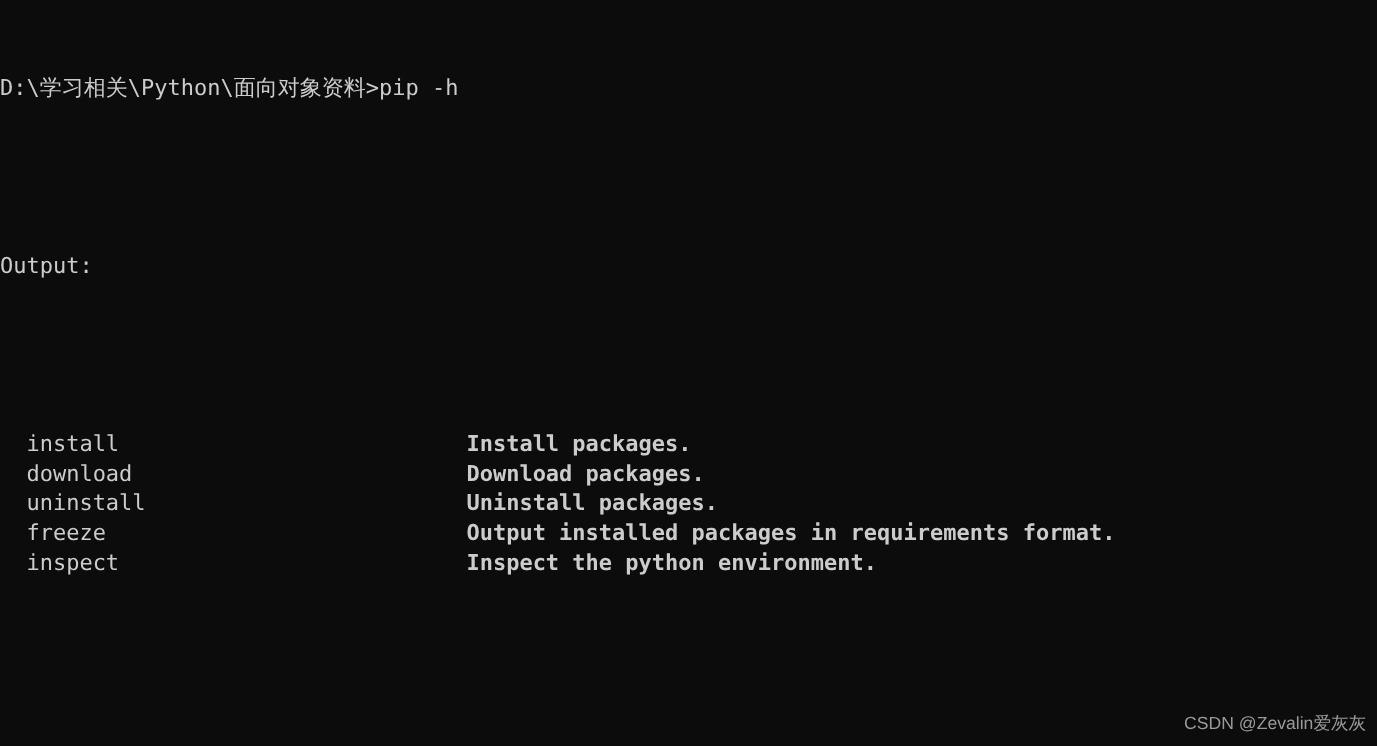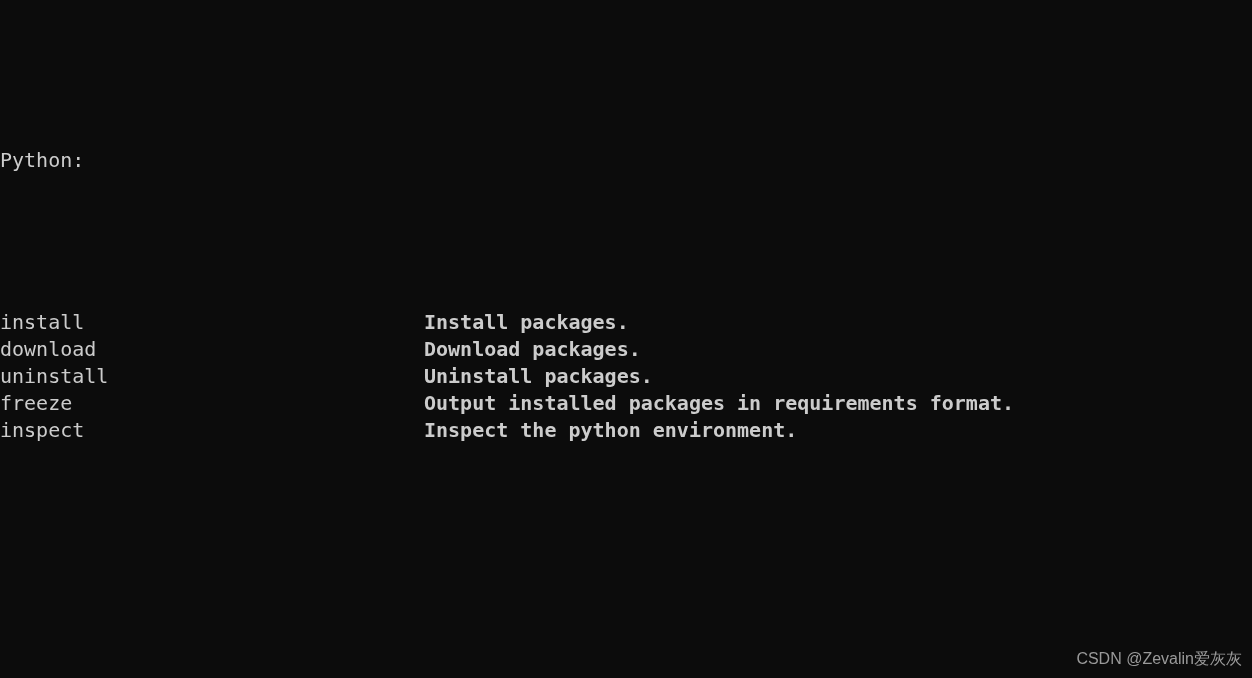--- a/index.html
+++ b/index.html
@@ -29,20 +29,21 @@
     .section-header {
       display: block;
     }
     .usage-line {
       display: block;
     }
     .command-row {
       display: flex;
     }
     .command-name {
+      padding-left: 24px;
       width: 424px;
       flex-shrink: 0;
     }
     .command-desc {
       flex: 1;
       font-weight: bold;
     }
     .blank-line {
       height: 27px;
     }
@@ -53,19 +54,20 @@
       color: #9a9a9a;
       font-size: 16px;
       font-family: Arial, sans-serif;
       margin-left: 16px;
     }
   </style>
 </head>
 <body>
 
 <div class="terminal">
+  <div class="prompt-line"><span>D:\学习相关\Python\面向对象资料&gt;</span><span>pip -h</span></div>
   <div class="blank-line"></div>
-  <div class="section-header">Python:</div>
+  <div class="section-header">Output:</div>
   <div class="blank-line"></div>
   <div id="commands-list"><div class="command-row"><span class="command-name">install</span><span class="command-desc">Install packages.</span></div><div class="command-row"><span class="command-name">download</span><span class="command-desc">Download packages.</span></div><div class="command-row"><span class="command-name">uninstall</span><span class="command-desc">Uninstall packages.</span></div><div class="command-row"><span class="command-name">freeze</span><span class="command-desc">Output installed packages in requirements format.</span></div><div class="command-row"><span class="command-name">inspect</span><span class="command-desc">Inspect the python environment.</span></div></div>
 </div>
 
 <div class="watermark">CSDN @Zevalin爱灰灰</div>
 
 </body></html>

